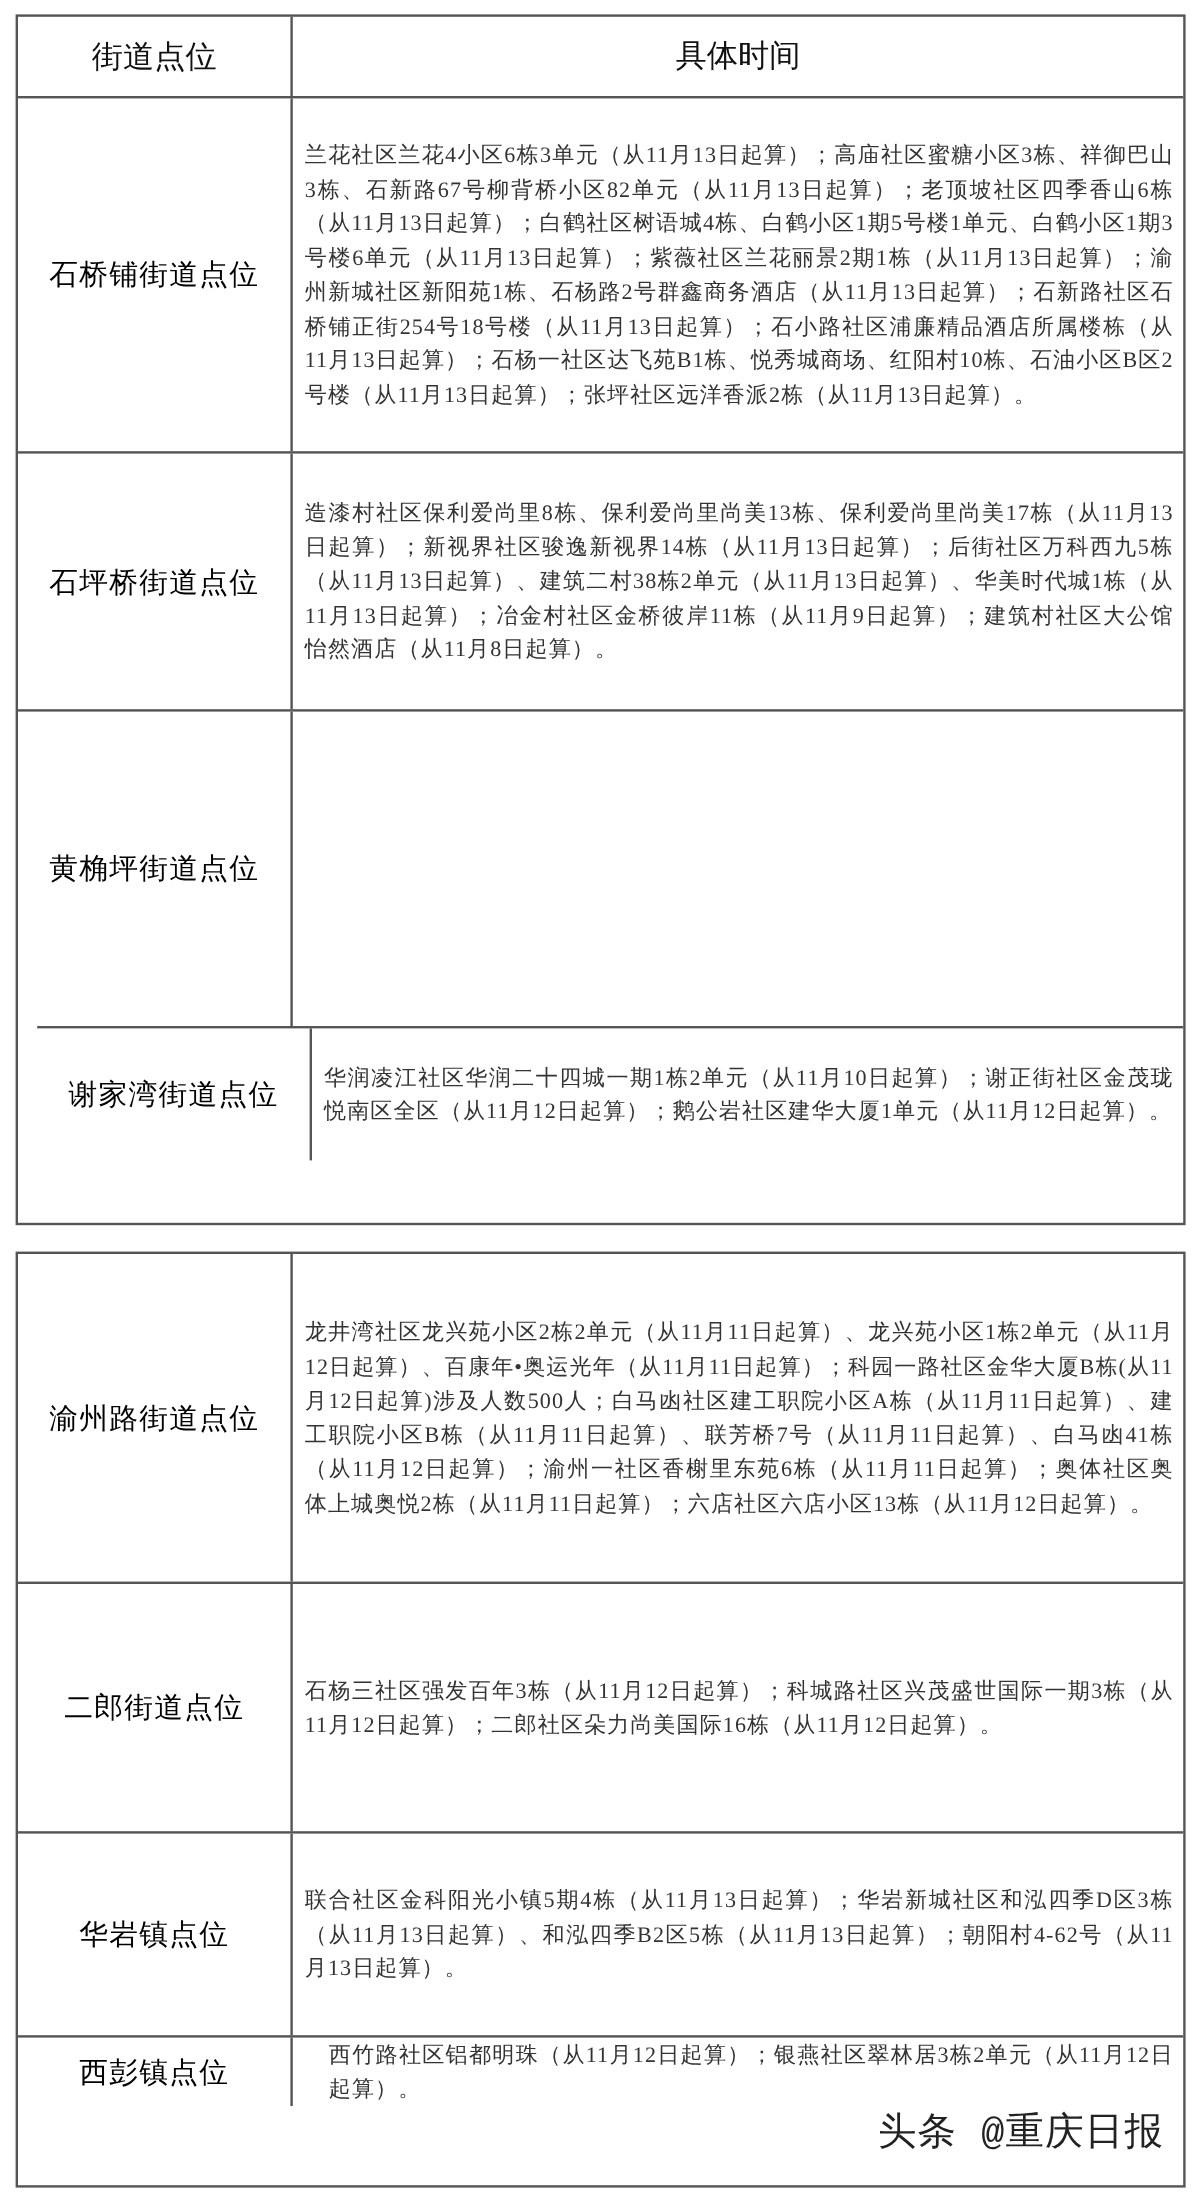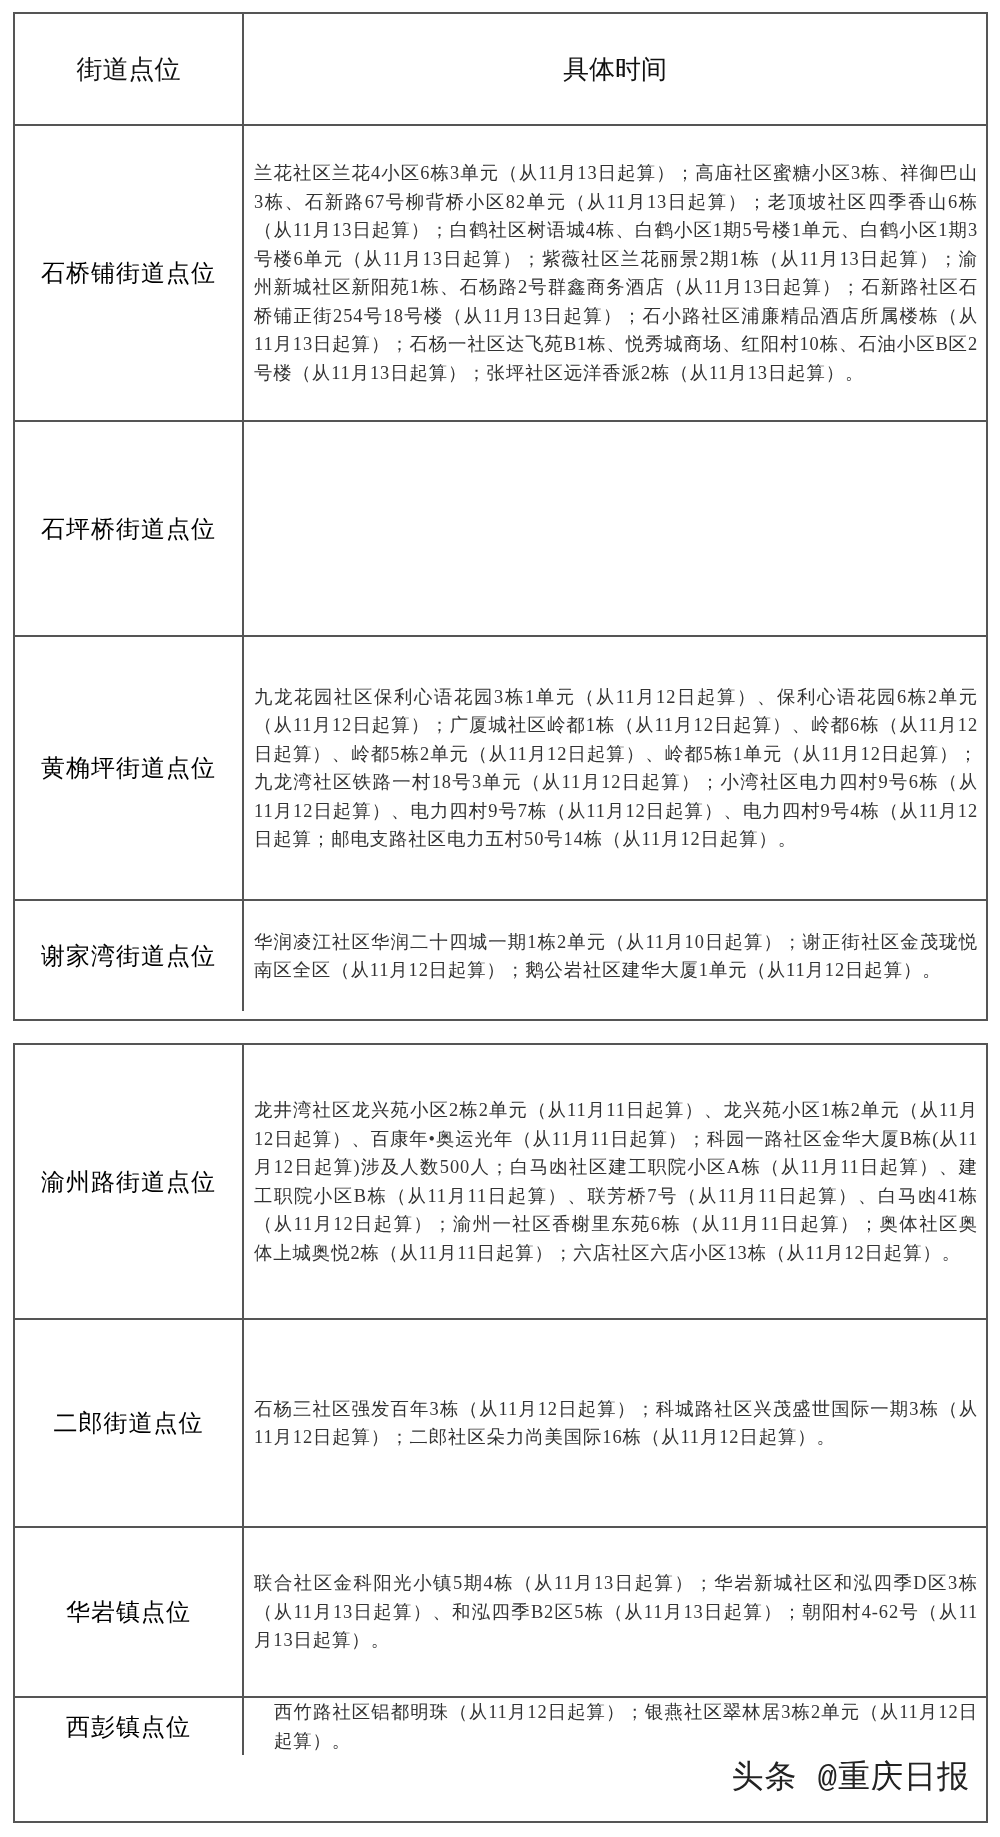--- a/index.html
+++ b/index.html
@@ -10,36 +10,36 @@
     .cell-l { width: 229px; flex: 0 0 229px; border-right: 2px solid #555; display: flex; align-items: center; justify-content: center; box-sizing: border-box; font-family: "DejaVu Serif", serif; font-size: 24px; color: #000000; letter-spacing: 1px; }
     .cell-r { flex: 1; display: flex; align-items: center; box-sizing: border-box; padding: 0 8px 0 10px; font-family: "Liberation Serif", "DejaVu Serif", serif; font-size: 18.4px; line-height: 28.5px; color: #333; text-align: justify; letter-spacing: 0.9px; border-radius: 28px; }
     .hdr .cell-l, .hdr .cell-r { font-family: "DejaVu Sans", sans-serif; font-size: 26px; color: #111; justify-content: center; letter-spacing: 0; }
     .hdr .cell-r { padding: 0; }
     .watermark { position: absolute; right: 16px; bottom: 22px; font-family: Liberation Mono, monospace; font-size: 32px; color: #222; letter-spacing: 1px; }
   </style>
 </head>
 <body>
 
 <div class="tbl" style="top:12px; height:1009px;">
-  <div class="row hdr" style="height:110px;">
+  <div class="row hdr" style="height:66px;">
     <div class="cell-l">街道点位</div>
     <div class="cell-r">具体时间</div>
   </div>
   <div class="row" style="height:296px;">
     <div class="cell-l">石桥铺街道点位</div>
     <div class="cell-r">兰花社区兰花4小区6栋3单元（从11月13日起算）；高庙社区蜜糖小区3栋、祥御巴山3栋、石新路67号柳背桥小区82单元（从11月13日起算）；老顶坡社区四季香山6栋（从11月13日起算）；白鹤社区树语城4栋、白鹤小区1期5号楼1单元、白鹤小区1期3号楼6单元（从11月13日起算）；紫薇社区兰花丽景2期1栋（从11月13日起算）；渝州新城社区新阳苑1栋、石杨路2号群鑫商务酒店（从11月13日起算）；石新路社区石桥铺正街254号18号楼（从11月13日起算）；石小路社区浦廉精品酒店所属楼栋（从11月13日起算）；石杨一社区达飞苑B1栋、悦秀城商场、红阳村10栋、石油小区B区2号楼（从11月13日起算）；张坪社区远洋香派2栋（从11月13日起算）。</div>
   </div>
   <div class="row" style="height:215px;">
     <div class="cell-l">石坪桥街道点位</div>
+    <div class="cell-r">造漆村社区保利爱尚里8栋、保利爱尚里尚美13栋、保利爱尚里尚美17栋（从11月13日起算）；新视界社区骏逸新视界14栋（从11月13日起算）；后街社区万科西九5栋（从11月13日起算）、建筑二村38栋2单元（从11月13日起算）、华美时代城1栋（从11月13日起算）；冶金村社区金桥彼岸11栋（从11月9日起算）；建筑村社区大公馆怡然酒店（从11月8日起算）。</div>
   </div>
   <div class="row" style="height:264px;">
     <div class="cell-l">黄桷坪街道点位</div>
-    <div class="cell-r">九龙花园社区保利心语花园3栋1单元（从11月12日起算）、保利心语花园6栋2单元（从11月12日起算）；广厦城社区岭都1栋（从11月12日起算）、岭都6栋（从11月12日起算）、岭都5栋2单元（从11月12日起算）、岭都5栋1单元（从11月12日起算）；九龙湾社区铁路一村18号3单元（从11月12日起算）；小湾社区电力四村9号6栋（从11月12日起算）、电力四村9号7栋（从11月12日起算）、电力四村9号4栋（从11月12日起算；邮电支路社区电力五村50号14栋（从11月12日起算）。</div>
   </div>
-  <div class="row" style="flex:1; height:112px;">
+  <div class="row" style="flex:1; height:112px;margin-left:16px;">
     <div class="cell-l">谢家湾街道点位</div>
     <div class="cell-r">华润凌江社区华润二十四城一期1栋2单元（从11月10日起算）；谢正街社区金茂珑悦南区全区（从11月12日起算）；鹅公岩社区建华大厦1单元（从11月12日起算）。</div>
   </div>
 </div>
 
 <div class="tbl" style="top:1043px; height:780px;">
   <div class="row" style="height:273px;">
     <div class="cell-l">渝州路街道点位</div>
     <div class="cell-r">龙井湾社区龙兴苑小区2栋2单元（从11月11日起算）、龙兴苑小区1栋2单元（从11月12日起算）、百康年•奥运光年（从11月11日起算）；科园一路社区金华大厦B栋(从11月12日起算)涉及人数500人；白马凼社区建工职院小区A栋（从11月11日起算）、建工职院小区B栋（从11月11日起算）、联芳桥7号（从11月11日起算）、白马凼41栋（从11月12日起算）；渝州一社区香榭里东苑6栋（从11月11日起算）；奥体社区奥体上城奥悦2栋（从11月11日起算）；六店社区六店小区13栋（从11月12日起算）。</div>
   </div>

